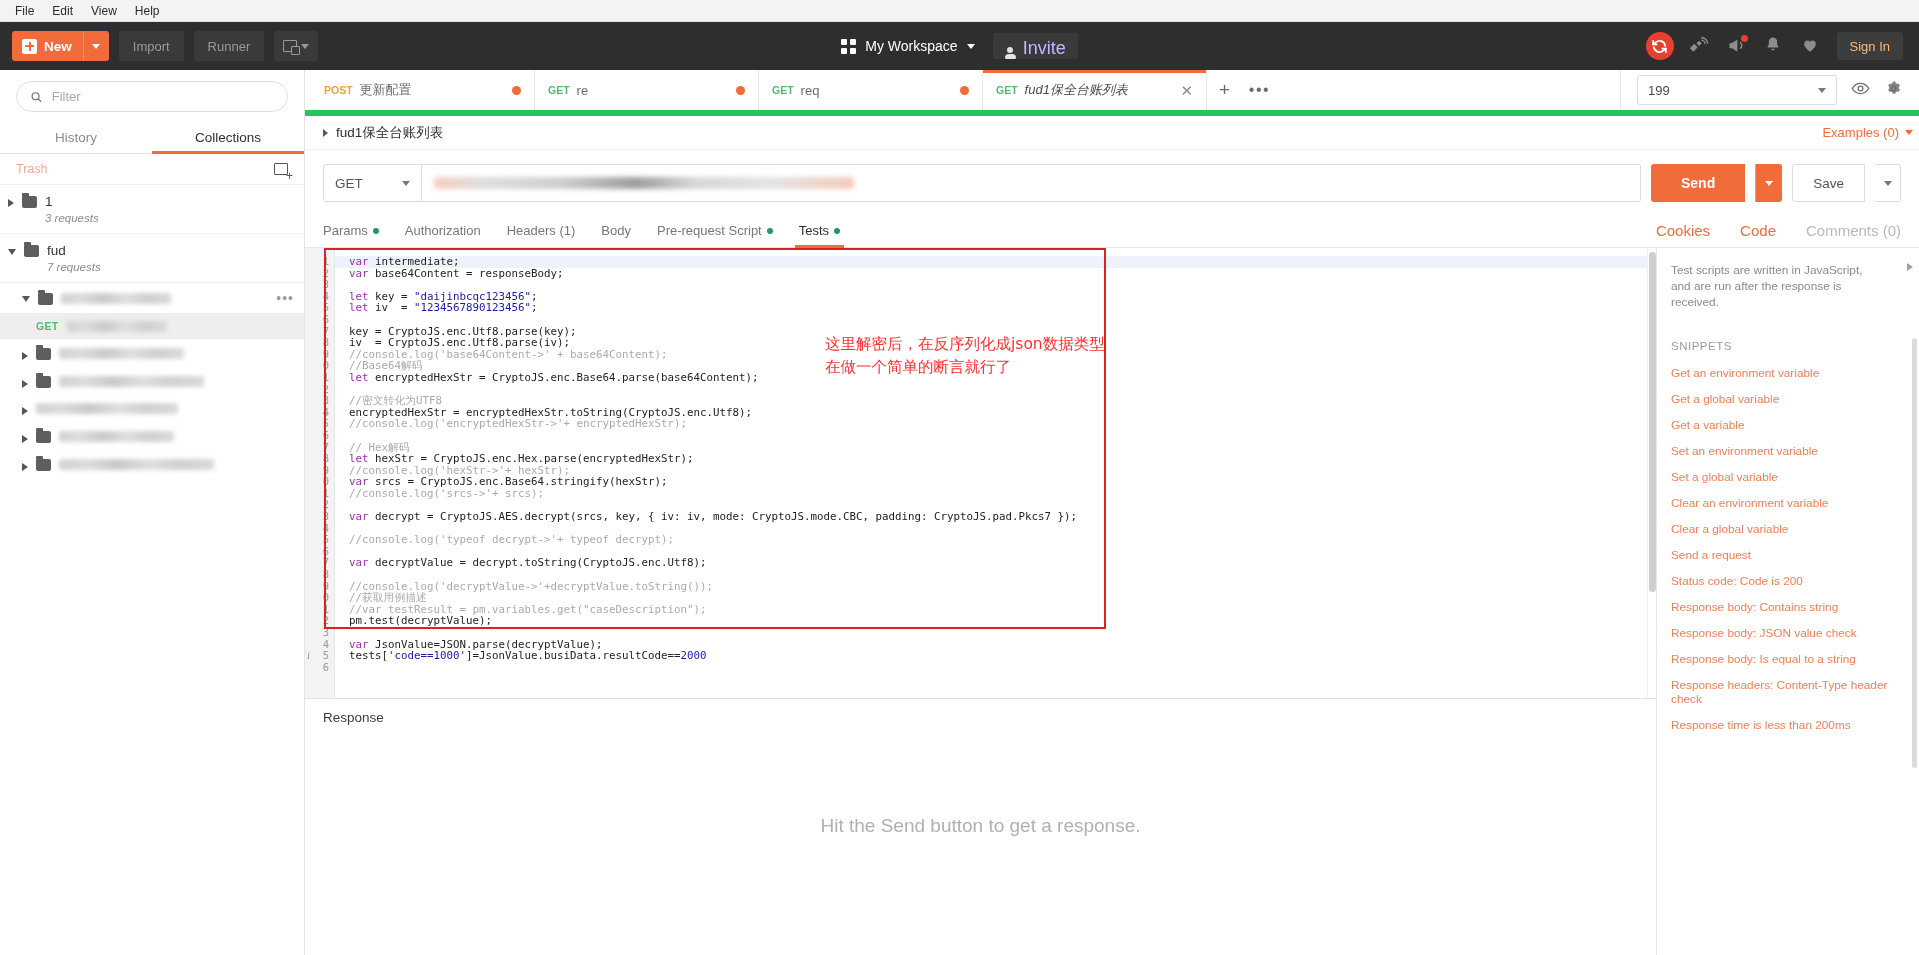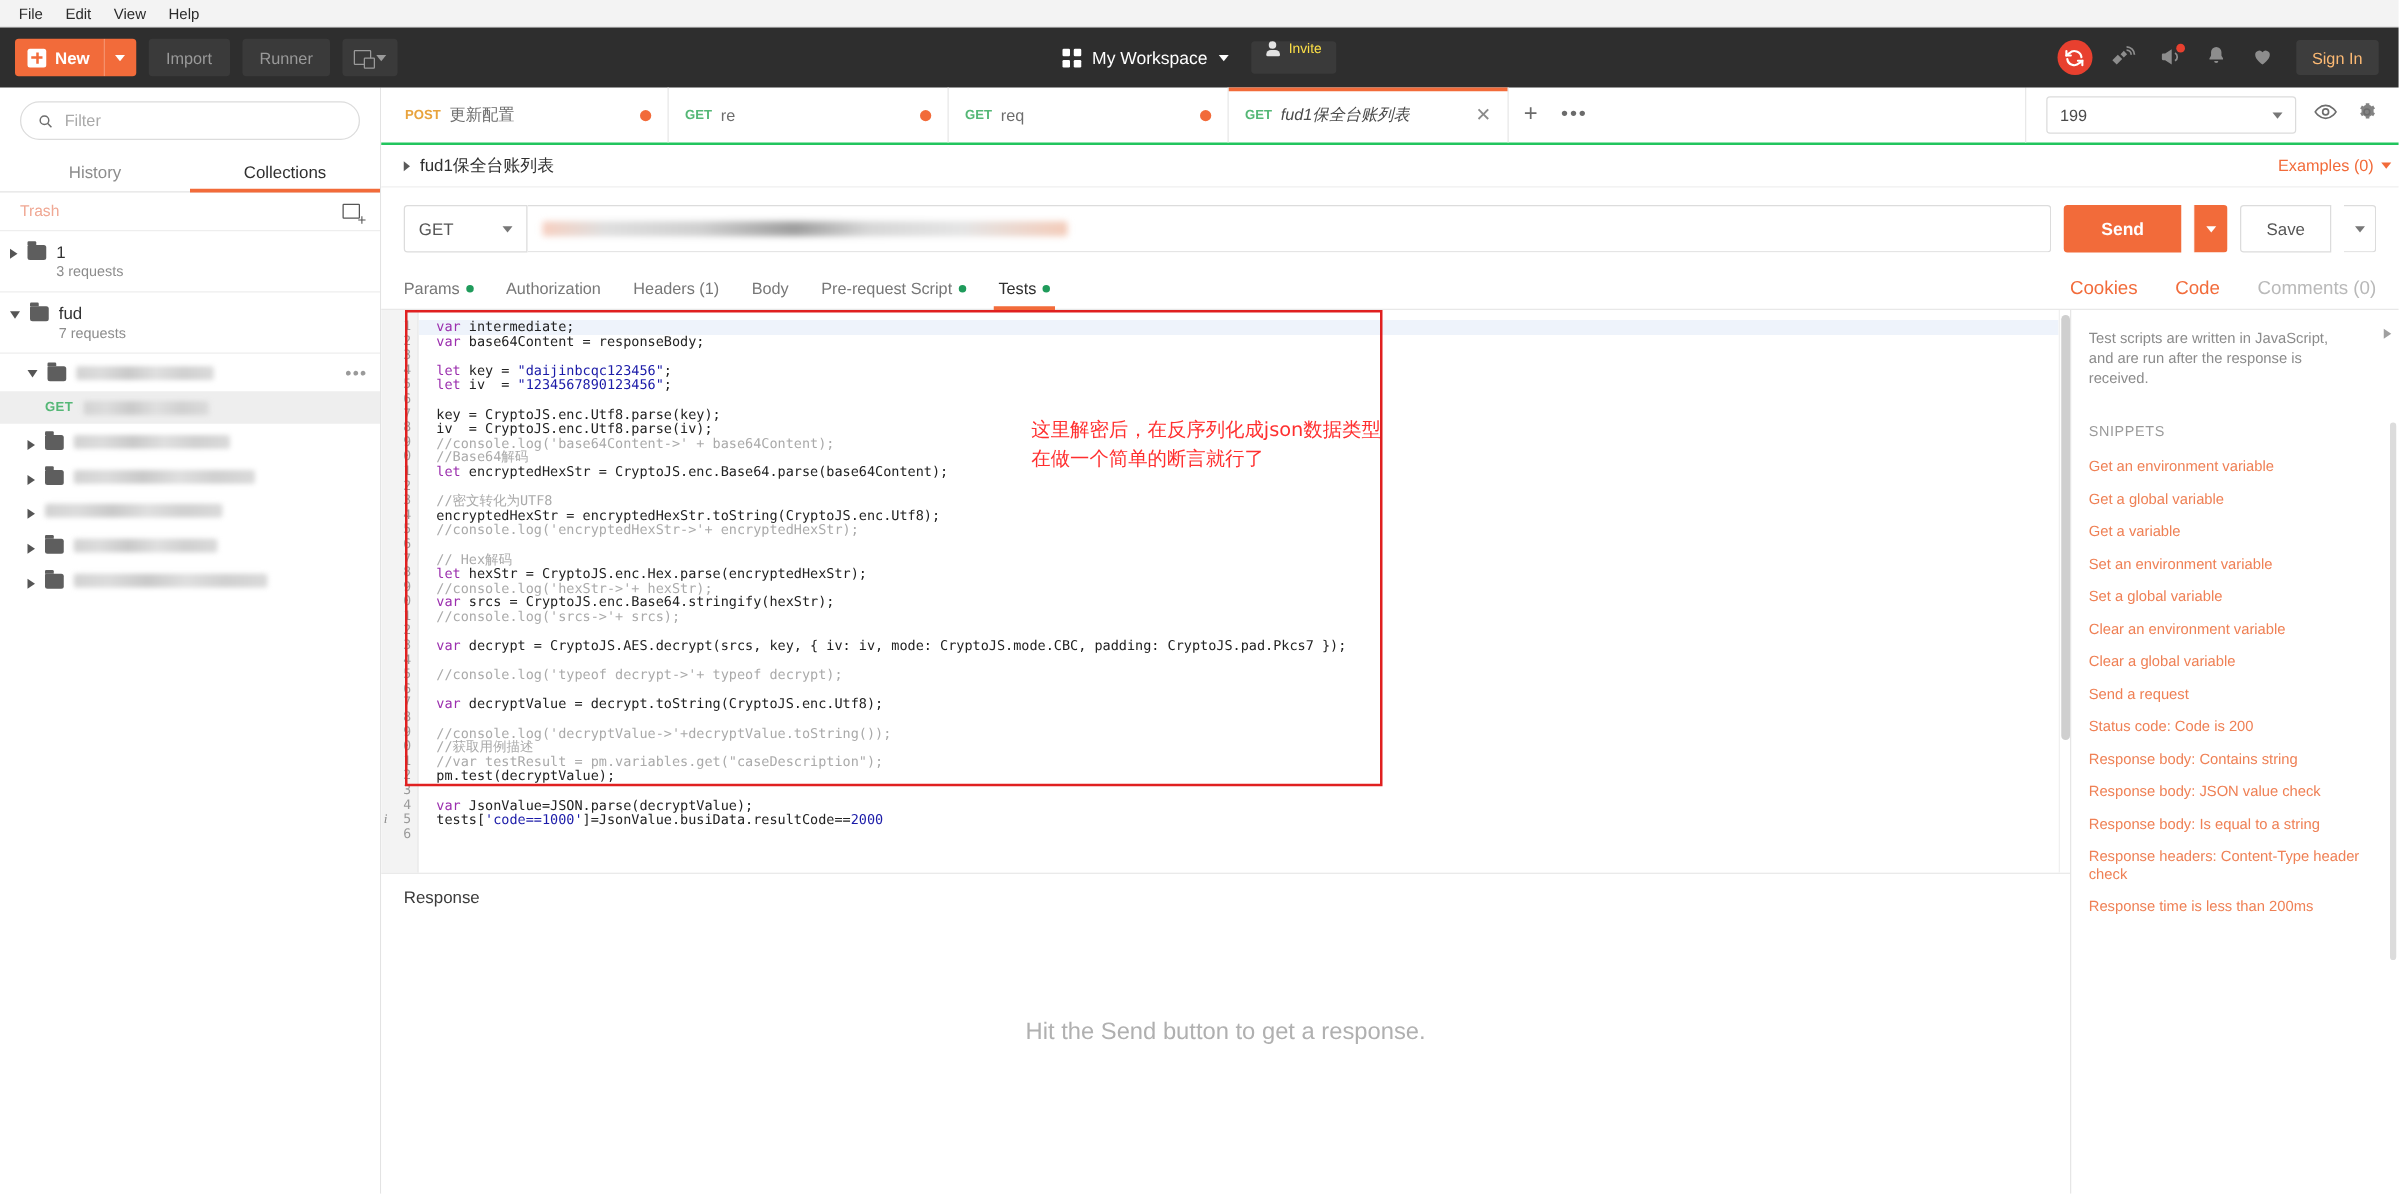--- a/index.html
+++ b/index.html
@@ -76,22 +76,22 @@
   }
   #header-center > * { pointer-events: auto; }
   .ws-block { display: flex; align-items: center; gap: 9px; cursor: pointer; }
   .grid-icon {
     width: 15px; height: 15px; display: grid; grid-template-columns: 6px 6px;
     grid-template-rows: 6px 6px; gap: 3px;
   }
   .grid-icon i { background: #fff; display: block; border-radius: 1px; }
   .ws-label { color: #fff; font-size: 14px; }
   .btn-invite {
-    display: flex; align-items: flex-start; gap: 7px; height: 26px; padding: 0 12px;
-    background: #3a3a3a; border-radius: 3px; color: #fde047; font-size: 11px; cursor: pointer;
+    display: flex; align-items: flex-end; gap: 7px; height: 26px; padding: 0 12px;
+    background: #3a3a3a; border-radius: 3px; color: #c4b5fd; font-size: 18px; cursor: pointer;
   }
   .person-glyph { width: 11px; height: 12px; position: relative; }
   .person-glyph::before {
     content: ""; position: absolute; left: 2.2px; top: 0; width: 6px; height: 6px;
     border-radius: 50%; background: #e3e3e3;
   }
   .person-glyph::after {
     content: ""; position: absolute; left: 0; bottom: 0; width: 11px; height: 5.5px;
     border-radius: 6px 6px 2px 2px; background: #e3e3e3;
   }
@@ -171,39 +171,39 @@
   .folder-ic {
     width: 15px; height: 12px; background: #5e5e5e; border-radius: 1px 2px 2px 2px;
     position: relative; flex: 0 0 auto; margin-top: 2px;
   }
   .folder-ic::before {
     content: ""; position: absolute; top: -3px; left: 0; width: 7px; height: 3px;
     background: #5e5e5e; border-radius: 1px 1px 0 0;
   }
   .coll-text { display: flex; flex-direction: column; gap: 3px; }
   .coll-name { font-size: 13.5px; color: #333; }
-  .coll-sub { font-size: 11.5px; color: #8c8c8c; }
+  .coll-sub { font-size: 11.5px; color: #8c8c8c; font-style: italic; }
   .sub-row {
     display: flex; align-items: center; gap: 8px; padding: 7px 10px 7px 28px;
     position: relative; cursor: pointer;
   }
   .sub-row.selected { background: #eeeeee; }
   .redacted {
     background: linear-gradient(90deg,#d2d2d2 0%,#dcdcdc 18%,#c9c9c9 38%,#dfdfdf 58%,#d0d0d0 78%,#dadada 100%);
     filter: blur(2.2px); height: 11px; border-radius: 2px;
   }
   .get-badge { font-size: 10.5px; color: #55b776; font-weight: bold; letter-spacing: .3px; }
   .ellip { margin-left: auto; color: #9a9a9a; font-size: 14px; letter-spacing: 1px; }
 
   
   #main { flex: 1; display: flex; flex-direction: column; min-width: 0; background: #fff; }
 
   #tabstrip {
     height: 46px; flex: 0 0 46px; display: flex; align-items: stretch;
-    border-bottom: 2px solid #22c55e; background: #fff; padding-left: 6px;
+    border-bottom: 6px solid #22c55e; background: #fff; padding-left: 6px;
   }
   .rtab {
     width: 224px; display: flex; align-items: center; gap: 7px; padding: 0 13px;
     border-right: 1px solid #e8e8e8; position: relative; cursor: pointer; font-size: 13px;
   }
   .rtab .m-post { color: #e8a33d; font-size: 10.5px; font-weight: bold; }
   .rtab .m-get  { color: #55b776; font-size: 10.5px; font-weight: bold; }
   .rtab .t-name { color: #6d6d6d; overflow: hidden; white-space: nowrap; }
   .rtab.active .t-name { color: #4a4a4a; font-style: italic; }
   .rtab.active::before {

